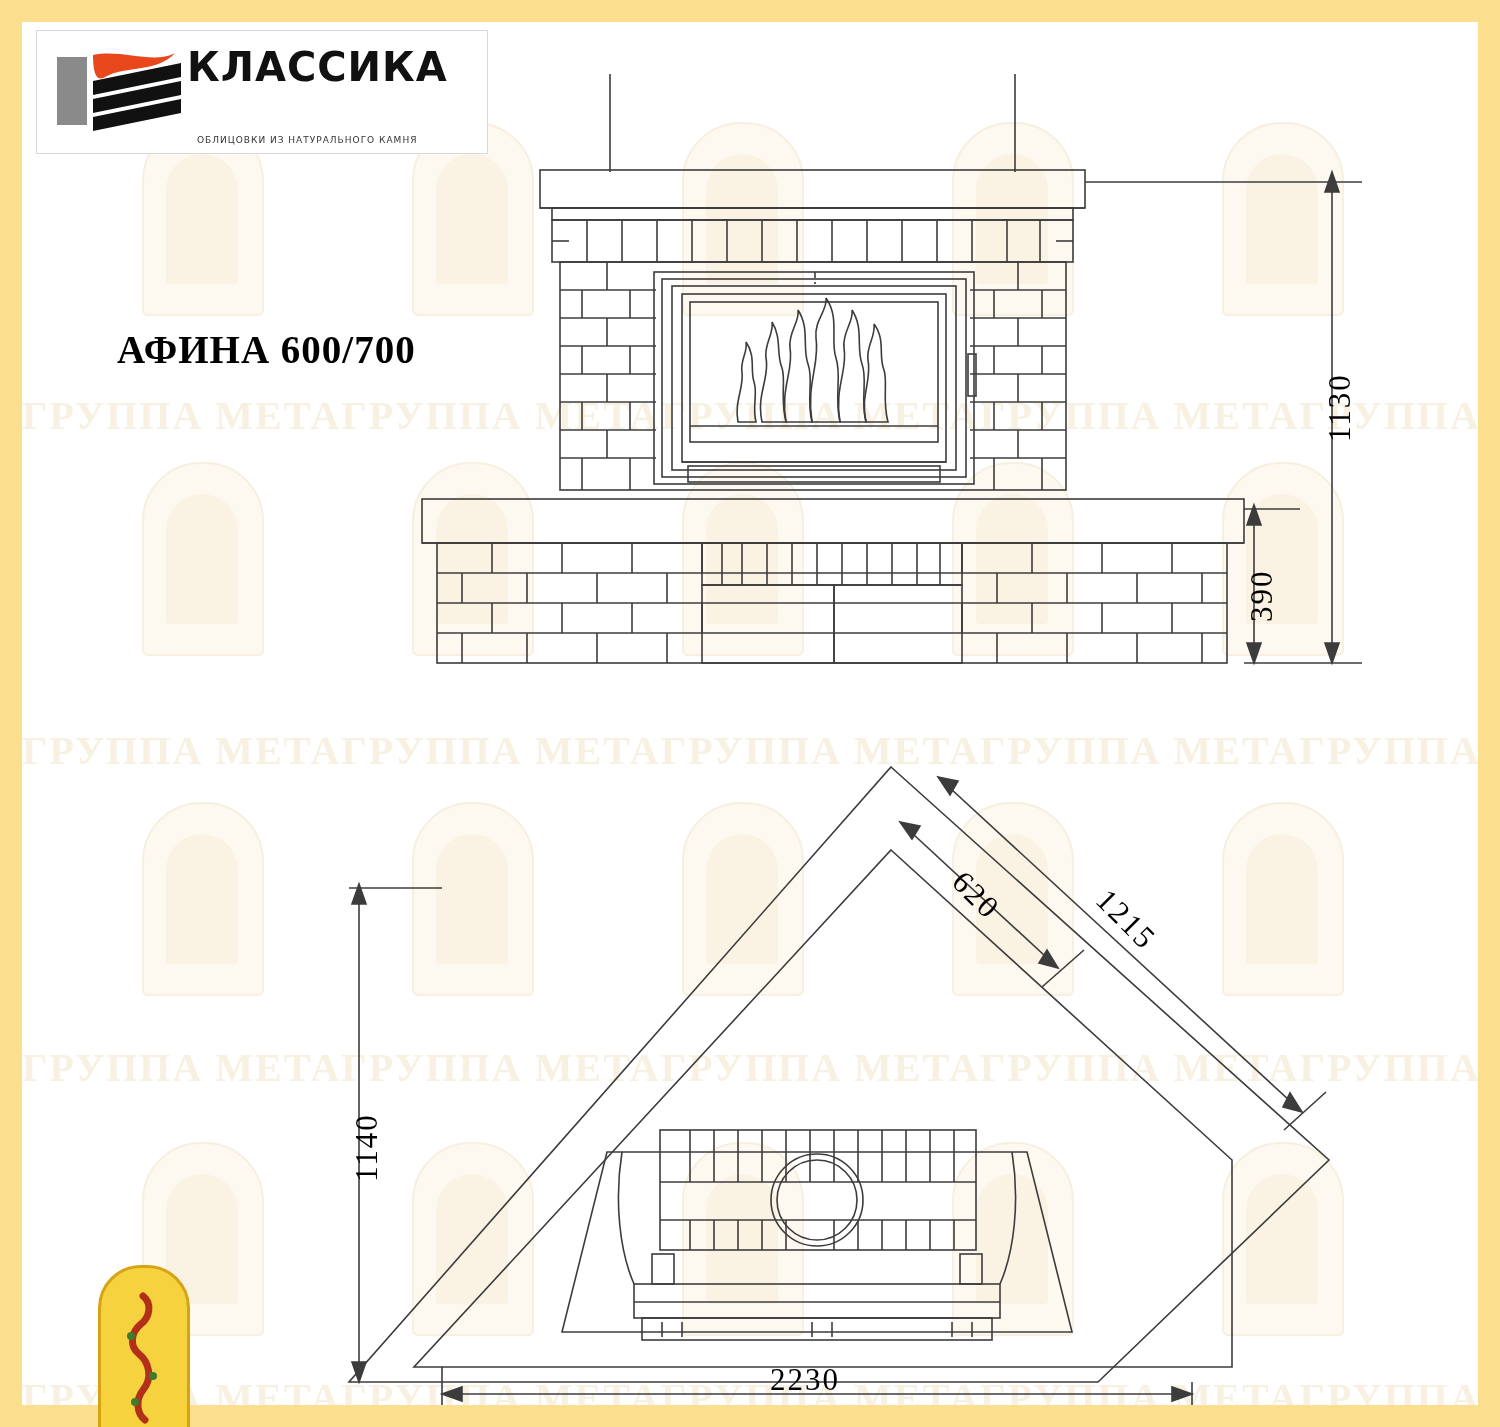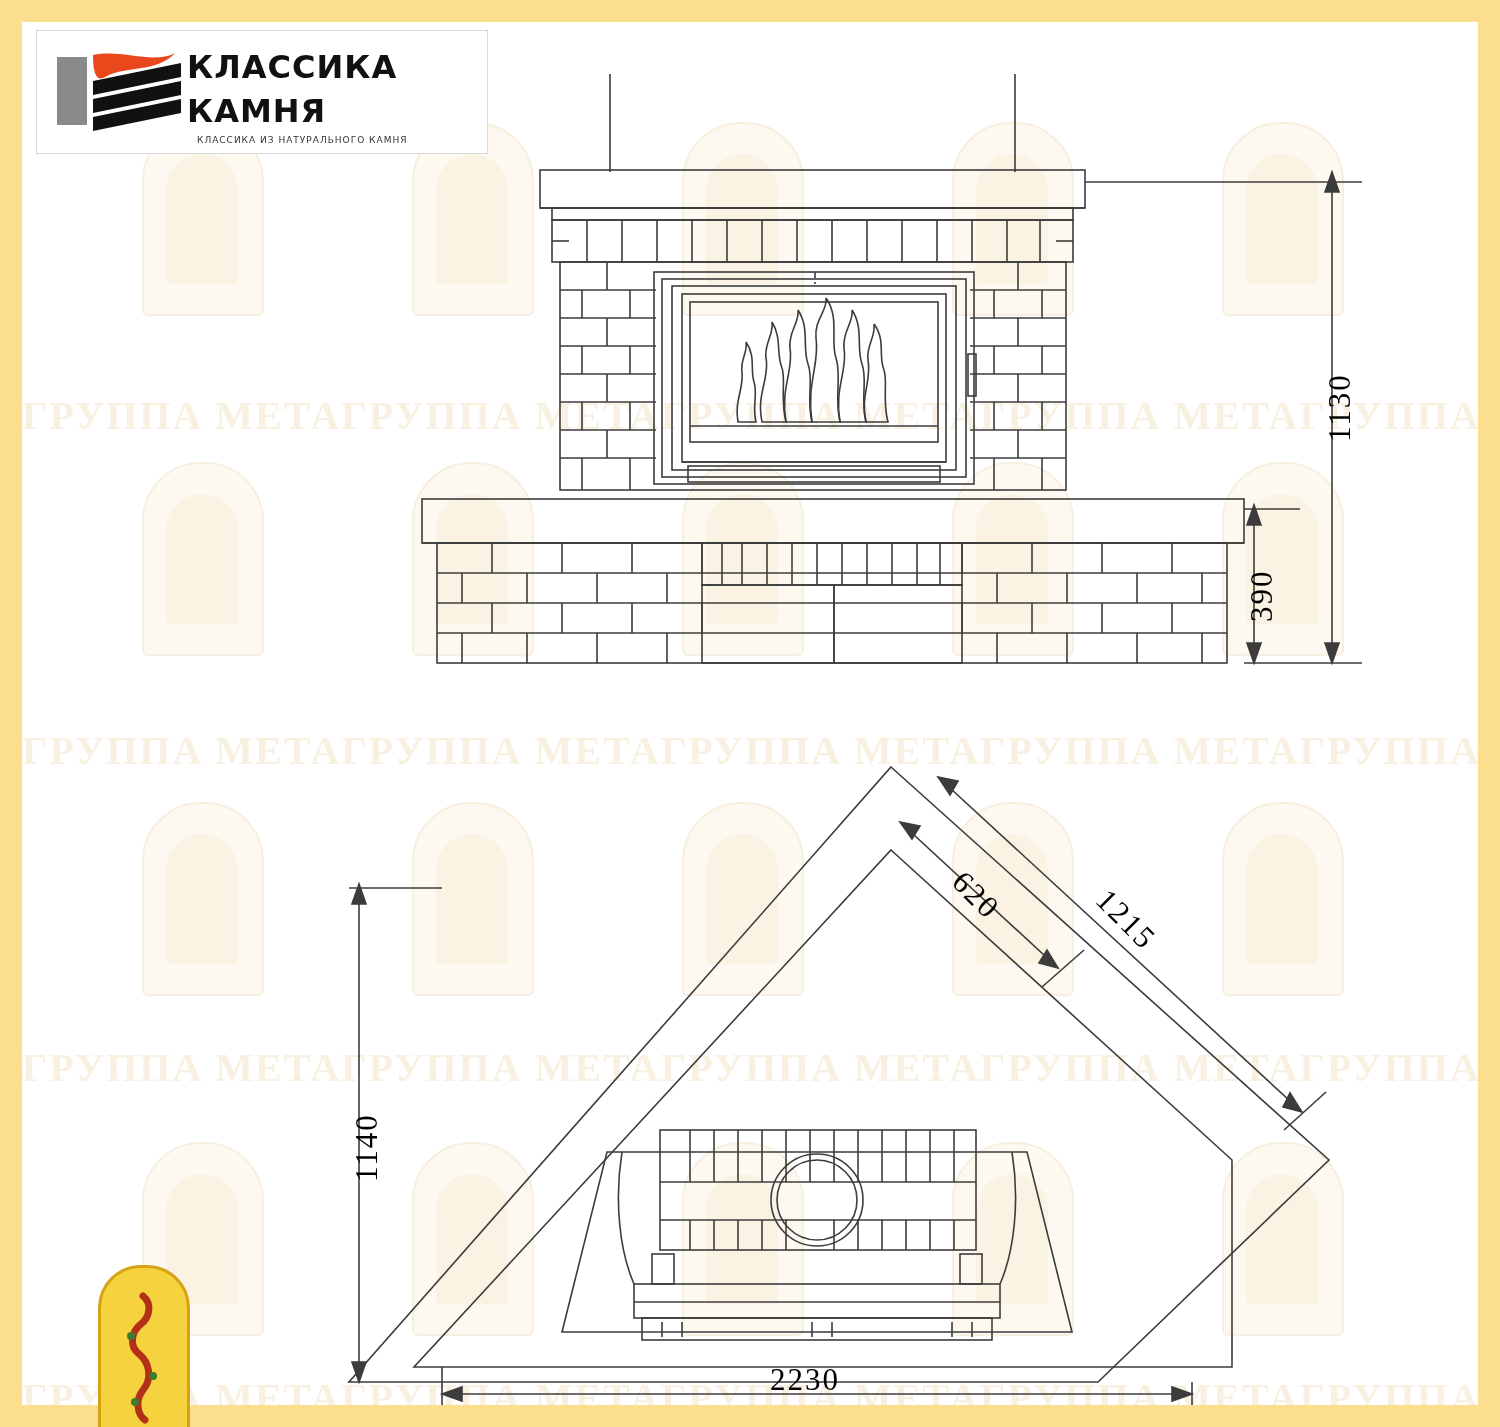--- a/index.html
+++ b/index.html
@@ -42,21 +42,21 @@
     position:absolute;left:14px;top:8px;width:450px;height:122px;
     background:#ffffff;border:1px solid #d9d9d9;
     overflow:hidden;
   }
   .logo-swoosh{
     position:absolute;left:16px;top:16px;width:130px;height:90px;
   }
   .logo-title{
     position:absolute;left:150px;top:14px;
     font-family:"DejaVu Sans", sans-serif;
-    font-weight:bold;font-size:32px;line-height:44px;
+    font-weight:bold;font-size:40px;line-height:44px;
     color:#111;letter-spacing:1px;
   }
   .logo-sub{
     position:absolute;left:160px;top:104px;
     font-family:"DejaVu Sans", sans-serif;
     font-size:9px;color:#333;letter-spacing:1px;
   }
   
   .model-name{
     position:absolute;left:95px;top:305px;
@@ -356,34 +356,34 @@
       </g>
     </svg>
 
     <div class="dim-label rot90" style="left:1300px;top:420px;">1130</div>
     <div class="dim-label rot90" style="left:1222px;top:600px;">390</div>
     <div class="dim-label rot90" style="left:327px;top:1160px;">1140</div>
     <div class="dim-label" style="left:748px;top:1340px;">2230</div>
     <div class="dim-label rot-d1" style="left:948px;top:842px;">620</div>
     <div class="dim-label rot-d1" style="left:1092px;top:860px;">1215</div>
 
+    <div class="model-name">АФИНА 600/700</div>
 
     <div class="logo-box">
       <svg class="logo-swoosh" viewBox="0 0 130 90">
         <path d="M4 10 L34 10 L34 78 L4 78 Z" fill="#8a8a8a"></path>
         <path d="M40 8 C 70 2 100 18 122 6 C 104 26 74 18 52 30 C 42 36 40 22 40 8 Z" fill="#e8481c"></path>
         <path d="M40 34 L128 16 L128 30 L40 48 Z" fill="#111"></path>
         <path d="M40 52 L128 34 L128 48 L40 66 Z" fill="#111"></path>
         <path d="M40 70 L128 52 L128 66 L40 84 Z" fill="#111"></path>
       </svg>
       <div class="logo-title">
         <div>КЛАССИКА</div>
-        <div>КАМНЯ</div>
       </div>
-      <div class="logo-sub">КЛАССИКА ИЗ НАТУРАЛЬНОГО КАМНЯ</div>
+      <div class="logo-sub">ОБЛИЦОВКИ ИЗ НАТУРАЛЬНОГО КАМНЯ</div>
     </div>
 
     <div class="emblem">
       <svg class="fig" viewBox="0 0 48 135">
         <path d="M24 6 C 34 14 30 28 22 34 C 12 42 10 56 20 64 C 30 72 34 88 24 100 C 16 110 18 124 26 130" stroke="#b33018" stroke-width="7" fill="none" stroke-linecap="round"></path>
         <circle cx="12" cy="46" r="4" fill="#3f7a2e"></circle>
         <circle cx="34" cy="86" r="4" fill="#3f7a2e"></circle>
         <circle cx="16" cy="112" r="4" fill="#3f7a2e"></circle>
       </svg>
     </div>

